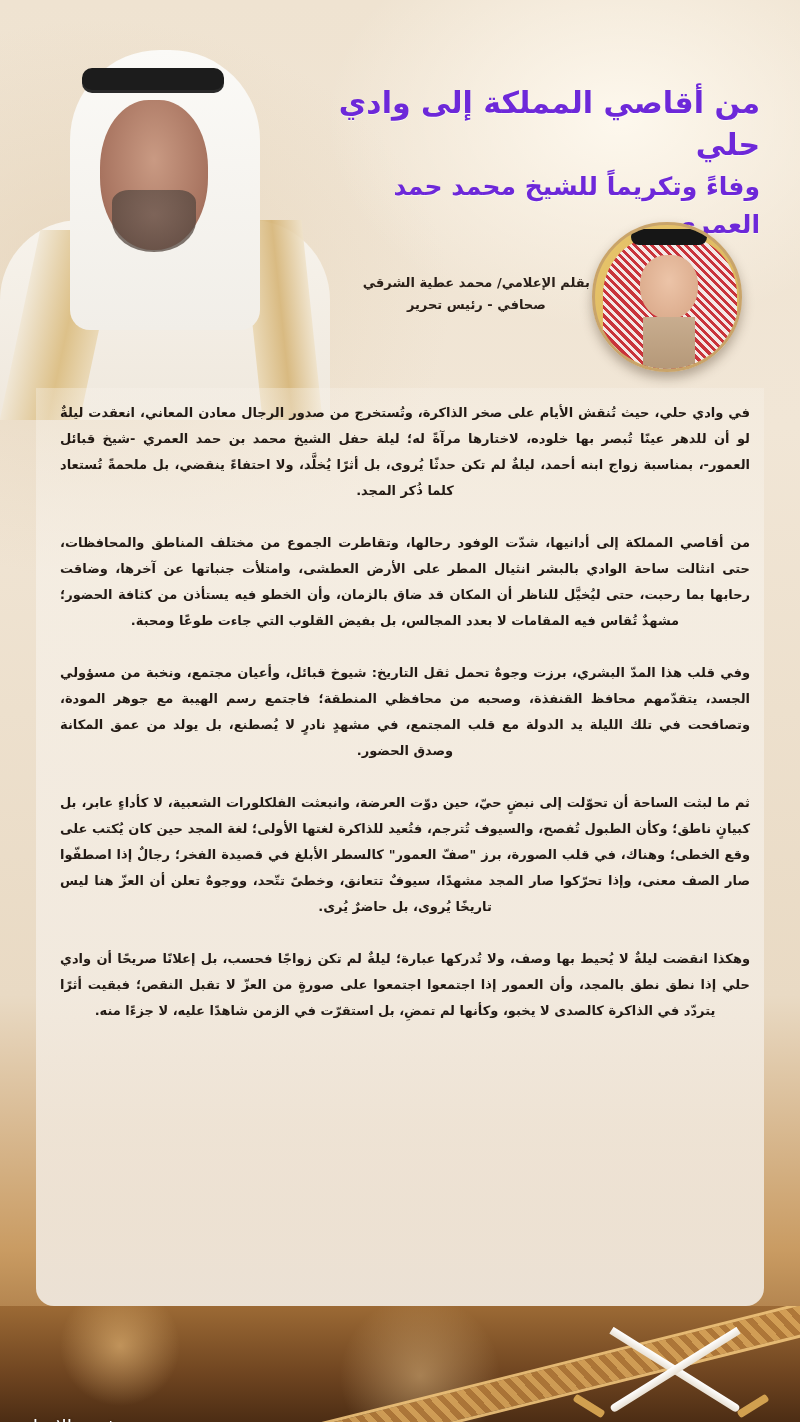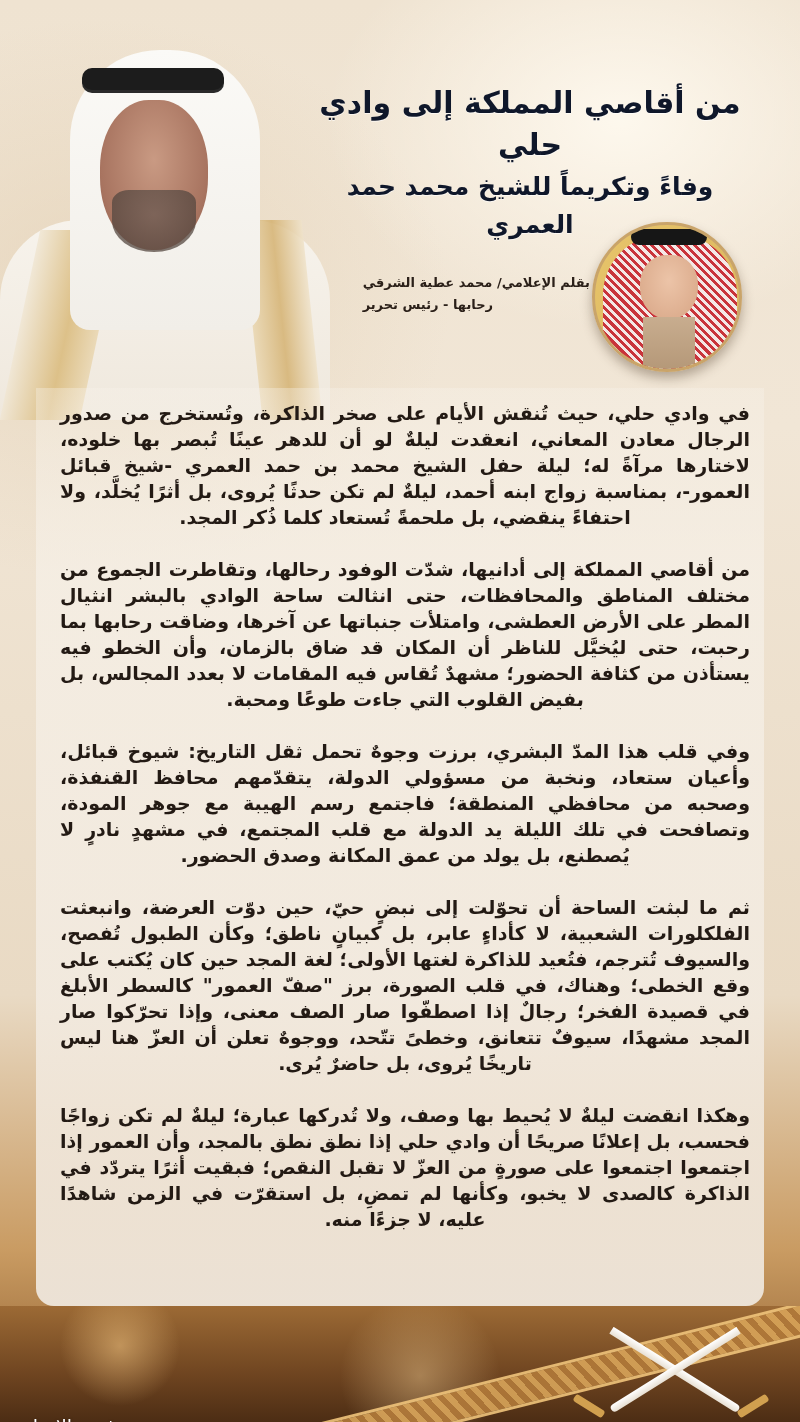--- a/index.html
+++ b/index.html
@@ -48,30 +48,30 @@
       transform: skewX(-12deg); opacity: .85;
     }
     .hero-portrait .bisht-right {
       position: absolute; left: 252px; top: 200px; width: 60px; height: 200px;
       background: linear-gradient(90deg, #e9d6b0 0%, #d4b170 50%, #efe2c9 100%);
       transform: skewX(6deg); opacity: .85;
     }
 
     
     .headline {
-      position: absolute; right: 40px; top: 82px; width: 460px; text-align: center;
-      color: #0f172a;
+      position: absolute; right: 40px; top: 82px; width: 460px; text-align: right;
+      color: #6d28d9;
       text-shadow: 0 1px 0 rgba(255,255,255,0.6);
     }
     .headline .line1 { font-size: 30px; font-weight: bold; line-height: 42px; }
     .headline .line2 { font-size: 25px; font-weight: bold; line-height: 38px; margin-top: 2px; }
 
     
     .byline {
-      position: absolute; right: 210px; top: 272px; text-align: left;
+      position: absolute; right: 210px; top: 272px; text-align: center;
       color: #2b2019;
     }
     .byline .author { font-size: 13px; font-weight: bold; line-height: 22px; }
     .byline .role { font-size: 13px; font-weight: bold; line-height: 22px; }
 
     .author-avatar {
       position: absolute; left: 592px; top: 222px; width: 150px; height: 150px;
       border-radius: 50%;
       border: 3px solid #c9a46a;
       box-shadow: 0 6px 12px rgba(60,40,20,0.35);
@@ -102,21 +102,21 @@
     
     .article-panel {
       position: absolute; left: 36px; top: 388px; width: 728px; height: 918px;
       border-radius: 0 0 18px 18px;
       background: linear-gradient(180deg, rgba(248,243,235,0.35) 0%, rgba(246,240,231,0.75) 20%, rgba(243,236,227,0.82) 80%, rgba(240,233,224,0.92) 100%);
     }
     .article-body {
       position: absolute; left: 60px; top: 400px; width: 690px;
       text-align: justify; text-align-last: center;
       color: #231a14;
-      font-size: 19px; font-weight: bold; line-height: 26px;
+      font-size: 13px; font-weight: bold; line-height: 26px;
     }
     .article-body p { margin-bottom: 26px; }
     .article-body p:last-child { margin-bottom: 0; }
 
     
     .footer-decor {
       position: absolute; left: 0; top: 1306px; width: 800px; height: 116px;
       overflow: hidden;
       background:
         radial-gradient(circle at 120px 40px, rgba(255,210,140,.5), rgba(255,210,140,0) 60px),
@@ -158,36 +158,36 @@
   <div class="agal"></div>
 </div>
 
 <div class="headline">
   <div class="line1">من أقاصي المملكة إلى وادي حلي</div>
   <div class="line2">وفاءً وتكريماً للشيخ محمد حمد العمري</div>
 </div>
 
 <div class="byline">
   <div class="author">بقلم الإعلامي/ محمد عطية الشرقي</div>
-  <div class="role">رحابها - رئيس تحرير</div>
+  <div class="role">صحافي - رئيس تحرير</div>
 </div>
 
 <div class="author-avatar">
   <div class="shemagh"></div>
   <div class="face"></div>
   <div class="collar"></div>
   <div class="agal"></div>
 </div>
 
 <div class="article-panel"></div>
 
 <div class="article-body">
   <p>في وادي حلي، حيث تُنقش الأيام على صخر الذاكرة، وتُستخرج من صدور الرجال معادن المعاني، انعقدت ليلةٌ لو أن للدهر عينًا تُبصر بها خلوده، لاختارها مرآةً له؛ ليلة حفل الشيخ محمد بن حمد العمري -شيخ قبائل العمور-، بمناسبة زواج ابنه أحمد، ليلةٌ لم تكن حدثًا يُروى، بل أثرًا يُخلَّد، ولا احتفاءً ينقضي، بل ملحمةً تُستعاد كلما ذُكر المجد.</p>
   <p>من أقاصي المملكة إلى أدانيها، شدّت الوفود رحالها، وتقاطرت الجموع من مختلف المناطق والمحافظات، حتى انثالت ساحة الوادي بالبشر انثيال المطر على الأرض العطشى، وامتلأت جنباتها عن آخرها، وضاقت رحابها بما رحبت، حتى ليُخيَّل للناظر أن المكان قد ضاق بالزمان، وأن الخطو فيه يستأذن من كثافة الحضور؛ مشهدٌ تُقاس فيه المقامات لا بعدد المجالس، بل بفيض القلوب التي جاءت طوعًا ومحبة.</p>
-  <p>وفي قلب هذا المدّ البشري، برزت وجوهٌ تحمل ثقل التاريخ: شيوخ قبائل، وأعيان ستعاد، ونخبة من مسؤولي الدولة، يتقدّمهم محافظ القنفذة، وصحبه من محافظي المنطقة؛ فاجتمع رسم الهيبة مع جوهر المودة، وتصافحت في تلك الليلة يد الدولة مع قلب المجتمع، في مشهدٍ نادرٍ لا يُصطنع، بل يولد من عمق المكانة وصدق الحضور.</p>
+  <p>وفي قلب هذا المدّ البشري، برزت وجوهٌ تحمل ثقل التاريخ: شيوخ قبائل، وأعيان مجتمع، ونخبة من مسؤولي الجسد، يتقدّمهم محافظ القنفذة، وصحبه من محافظي المنطقة؛ فاجتمع رسم الهيبة مع جوهر المودة، وتصافحت في تلك الليلة يد الدولة مع قلب المجتمع، في مشهدٍ نادرٍ لا يُصطنع، بل يولد من عمق المكانة وصدق الحضور.</p>
   <p>ثم ما لبثت الساحة أن تحوّلت إلى نبضٍ حيّ، حين دوّت العرضة، وانبعثت الفلكلورات الشعبية، لا كأداءٍ عابر، بل كبيانٍ ناطق؛ وكأن الطبول تُفصح، والسيوف تُترجم، فتُعيد للذاكرة لغتها الأولى؛ لغة المجد حين كان يُكتب على وقع الخطى؛ وهناك، في قلب الصورة، برز "صفّ العمور" كالسطر الأبلغ في قصيدة الفخر؛ رجالٌ إذا اصطفّوا صار الصف معنى، وإذا تحرّكوا صار المجد مشهدًا، سيوفٌ تتعانق، وخطىً تتّحد، ووجوهٌ تعلن أن العزّ هنا ليس تاريخًا يُروى، بل حاضرٌ يُرى.</p>
   <p>وهكذا انقضت ليلةٌ لا يُحيط بها وصف، ولا تُدركها عبارة؛ ليلةٌ لم تكن زواجًا فحسب، بل إعلانًا صريحًا أن وادي حلي إذا نطق نطق بالمجد، وأن العمور إذا اجتمعوا اجتمعوا على صورةٍ من العزّ لا تقبل النقص؛ فبقيت أثرًا يتردّد في الذاكرة كالصدى لا يخبو، وكأنها لم تمضِ، بل استقرّت في الزمن شاهدًا عليه، لا جزءًا منه.</p>
 </div>
 
 <div class="footer-decor">
   <div class="band"></div>
   <div class="sword a"></div>
   <div class="sword b"></div>
   <div class="sword-hilt a"></div>
   <div class="sword-hilt b"></div>

